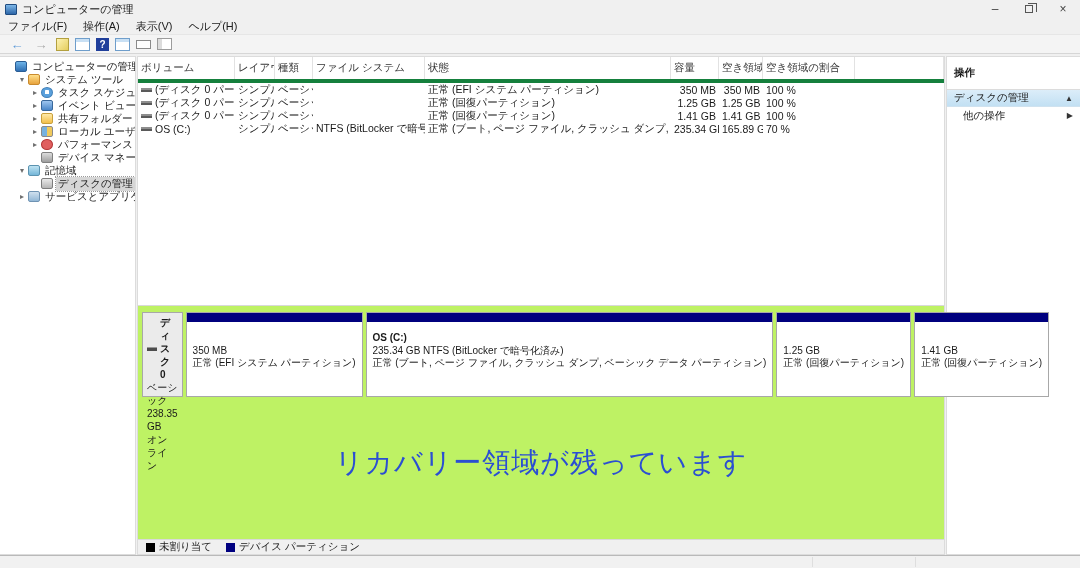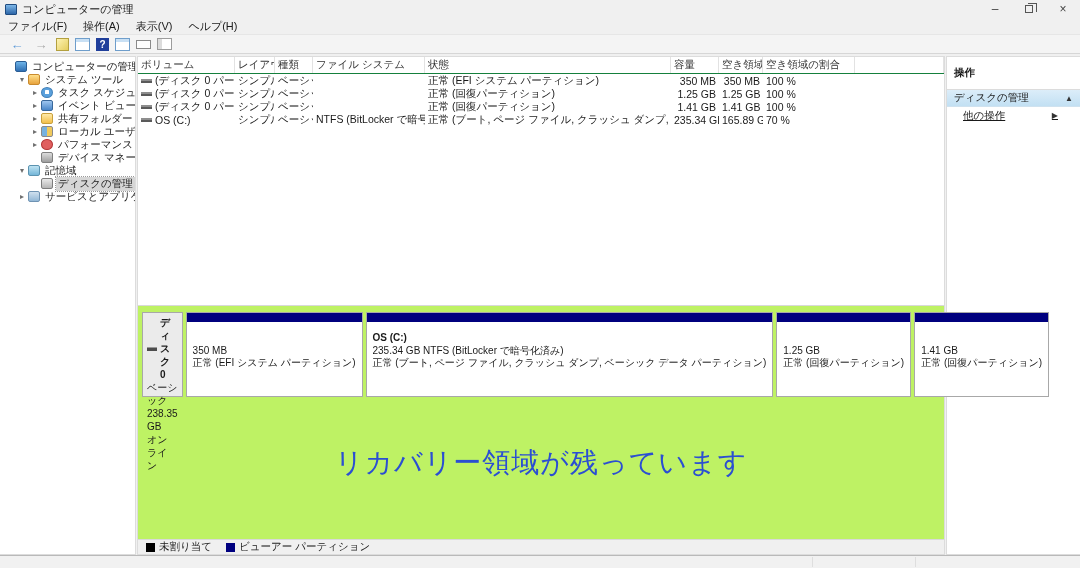--- a/index.html
+++ b/index.html
@@ -57,21 +57,21 @@
   .ti-disk-mgmt { background:linear-gradient(#e9e9e9,#b5b5b5); border:1px solid #7d7d7d; }
   .ti-services { background:linear-gradient(#cfe0ee,#92b7d6); border:1px solid #6f93b3; }
   .tree-label { padding:0 2px; }
 
   .center-pane { flex:1; display:flex; flex-direction:column; background:#f0f0f0;
     border:1px solid #dcdcdc; margin:0 1px; }
 
   
   .volume-list { height:248px; background:#fff; font-size:10.5px; }
   .vt-row { display:grid; grid-template-columns:97px 40px 38px 112px 246px 48px 44px 92px 1fr; height:13px; align-items:center; }
-  .vt-head { height:17px; border-bottom:1px solid #15803d; color:#333; }
+  .vt-head { height:26px; border-bottom:4px solid #15803d; color:#333; }
   .vt-head > div { border-right:1px solid #e2e2e2; padding:0 3px; height:100%; display:flex; align-items:center; overflow:hidden; white-space:nowrap; }
   .vt-row > div { padding:0 3px; overflow:hidden; white-space:nowrap; }
   .vt-row .num { text-align:right; }
   .vol-cell { display:flex; align-items:center; gap:3px; }
   .vol-icon { width:11px; height:4px; background:#5a5a5a; border-top:2px solid #8e8e8e; flex:none; }
 
   
   .disk-area { flex:1; position:relative; background:#bef264; border-top:1px solid #d9d9d9; }
   .disk-row { position:absolute; top:6px; left:4px; right:3px; height:85px; display:flex; }
   .disk-label { width:64px; background:#ebebeb; border:1px solid #a8a8a8; padding:3px 4px; font-size:10px; line-height:13px; }
@@ -90,21 +90,21 @@
     gap:14px; padding:0 8px; font-size:10.5px; background:#f0f0f0; }
   .legend-item { display:flex; align-items:center; gap:4px; }
   .legend-swatch { width:9px; height:9px; flex:none; }
 
   
   .actions-pane { width:134px; background:#fff; border:1px solid #dcdcdc; border-right:none; font-size:10.5px; }
   .actions-title { height:17px; display:flex; align-items:center; padding:16px 7px; font-weight:bold;
     border-bottom:1px solid #dcdcdc; }
   .actions-group { height:17px; display:flex; align-items:center; justify-content:space-between; padding:0 7px;
     background:linear-gradient(#dcedf9,#c2e0f3); border-bottom:1px solid #cfe2ef; }
-  .actions-sub { height:17px; display:flex; align-items:center; justify-content:space-between; padding:0 22px 0 16px;text-decoration:underline; }
+  .actions-sub { height:17px; display:flex; align-items:center; justify-content:space-between; padding:0 7px 0 16px; }
   .tri { font-size:8px; color:#333; }
 
   
   .taskbar { position:absolute; left:0; bottom:0; width:1080px; height:12px; background:#f1f1f1; }
   .taskbar .sep { position:absolute; top:1px; bottom:1px; width:1px; background:#dedede; }
 </style>
 </head>
 <body>
 
 <div class="window">
@@ -321,21 +321,21 @@
         <div class="annotation" style="color: rgb(43, 79, 210);">リカバリー領域が残っています</div>
       </div>
 
       <div class="legend-bar">
           <span class="legend-item">
             <span class="legend-swatch" style="background: rgb(0, 0, 0);"></span>
             <span>未割り当て</span>
           </span>
           <span class="legend-item">
             <span class="legend-swatch" style="background: rgb(0, 0, 128);"></span>
-            <span>ビューアー パーティション</span>
+            <span>デバイス パーティション</span>
           </span>
         </div>
     </div>
 
     <div class="actions-pane">
       <div class="actions-title">操作</div>
       <div class="actions-group">
         <span>ディスクの管理</span>
         <span class="tri">▲</span>
       </div>

